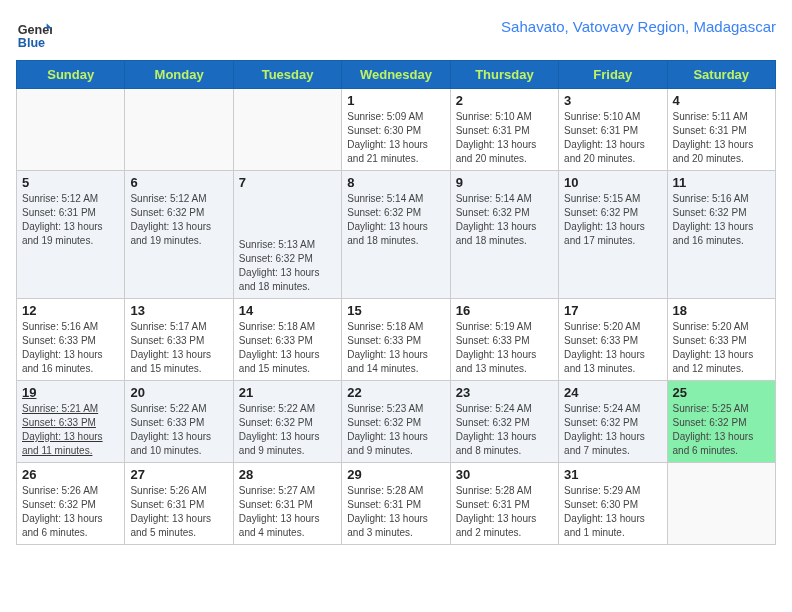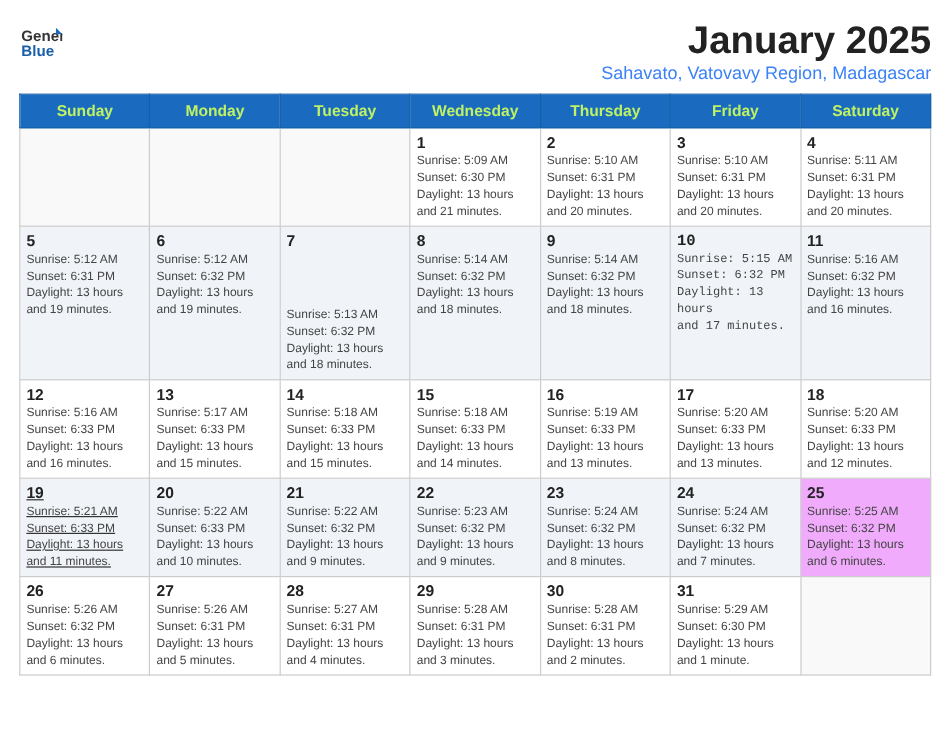--- a/index.html
+++ b/index.html
@@ -86,21 +86,20 @@
 
 <div class="header">
   <div class="logo">
     <svg class="logo-icon" viewBox="0 0 40 40">
       <text x="2" y="20" font-size="14" font-weight="bold" fill="#333">General</text>
       <text x="2" y="34" font-size="14" font-weight="bold" fill="#1a5fa8">Blue</text>
       <polygon points="34,8 40,14 34,14" fill="#1a6bbf"></polygon>
     </svg>
   </div>
   <div class="title-block">
-    <div class="month-year">January 2025</div>
     <div class="location">Sahavato, Vatovavy Region, Madagascar</div>
   </div>
 </div>
 
 <table class="calendar">
   <thead>
     <tr>
     <th>Sunday</th>
         <th>Monday</th>
         <th>Tuesday</th>
@@ -173,21 +172,21 @@
 Daylight: 13 hours
 and 18 minutes.</div>
         </td>
         <td style="background-color: rgb(240, 244, 248);">
           <div class="day-number">9</div>
           <div class="day-info" style="white-space: pre-line;">Sunrise: 5:14 AM
 Sunset: 6:32 PM
 Daylight: 13 hours
 and 18 minutes.</div>
         </td>
-        <td style="background-color: rgb(240, 244, 248); font-family: Liberation Mono, monospace;">
+        <td style="background-color: rgb(240, 244, 248);">
           <div class="day-number">10</div>
           <div class="day-info" style="white-space: pre-line;">Sunrise: 5:15 AM
 Sunset: 6:32 PM
 Daylight: 13 hours
 and 17 minutes.</div>
         </td>
         <td style="background-color: rgb(240, 244, 248);">
           <div class="day-number">11</div>
           <div class="day-info" style="white-space: pre-line;">Sunrise: 5:16 AM
 Sunset: 6:32 PM
@@ -282,21 +281,21 @@
 Daylight: 13 hours
 and 8 minutes.</div>
         </td>
         <td style="background-color: rgb(240, 244, 248);">
           <div class="day-number">24</div>
           <div class="day-info" style="white-space: pre-line;">Sunrise: 5:24 AM
 Sunset: 6:32 PM
 Daylight: 13 hours
 and 7 minutes.</div>
         </td>
-        <td style="background-color: #f0abfc;">
+        <td style="background-color: #86efac;">
           <div class="day-number">25</div>
           <div class="day-info" style="white-space: pre-line;">Sunrise: 5:25 AM
 Sunset: 6:32 PM
 Daylight: 13 hours
 and 6 minutes.</div>
         </td>
       </tr>
       <tr>
         <td>
           <div class="day-number">26</div>

